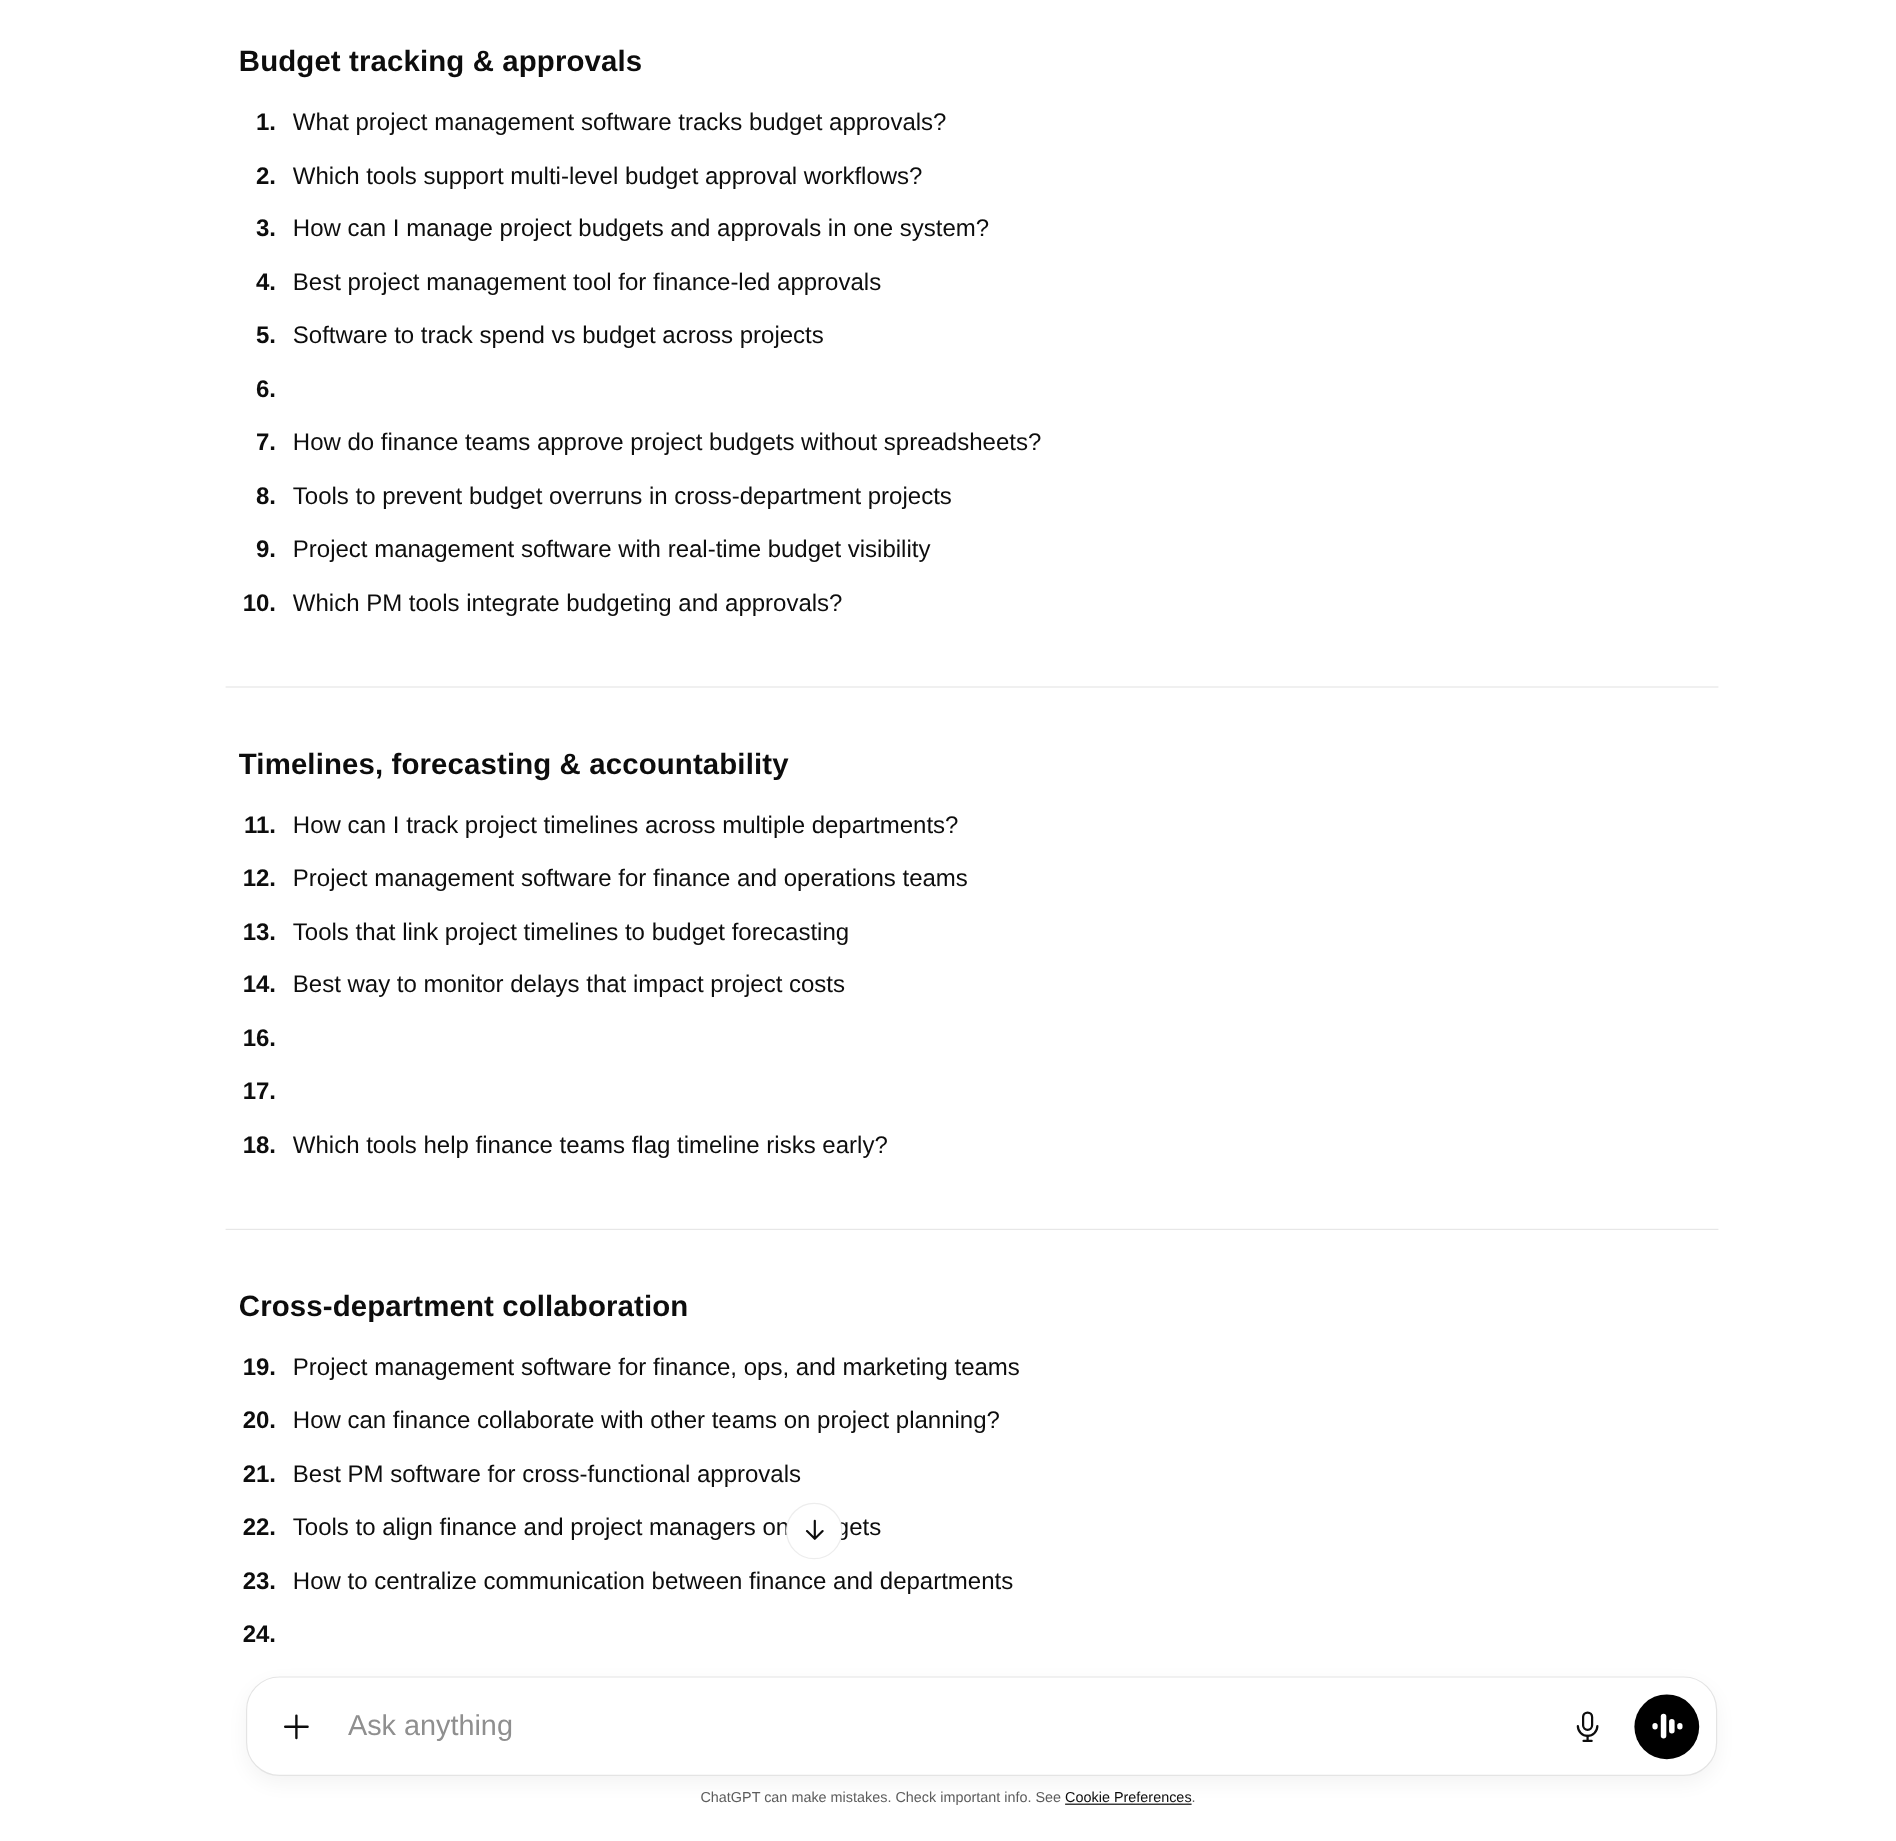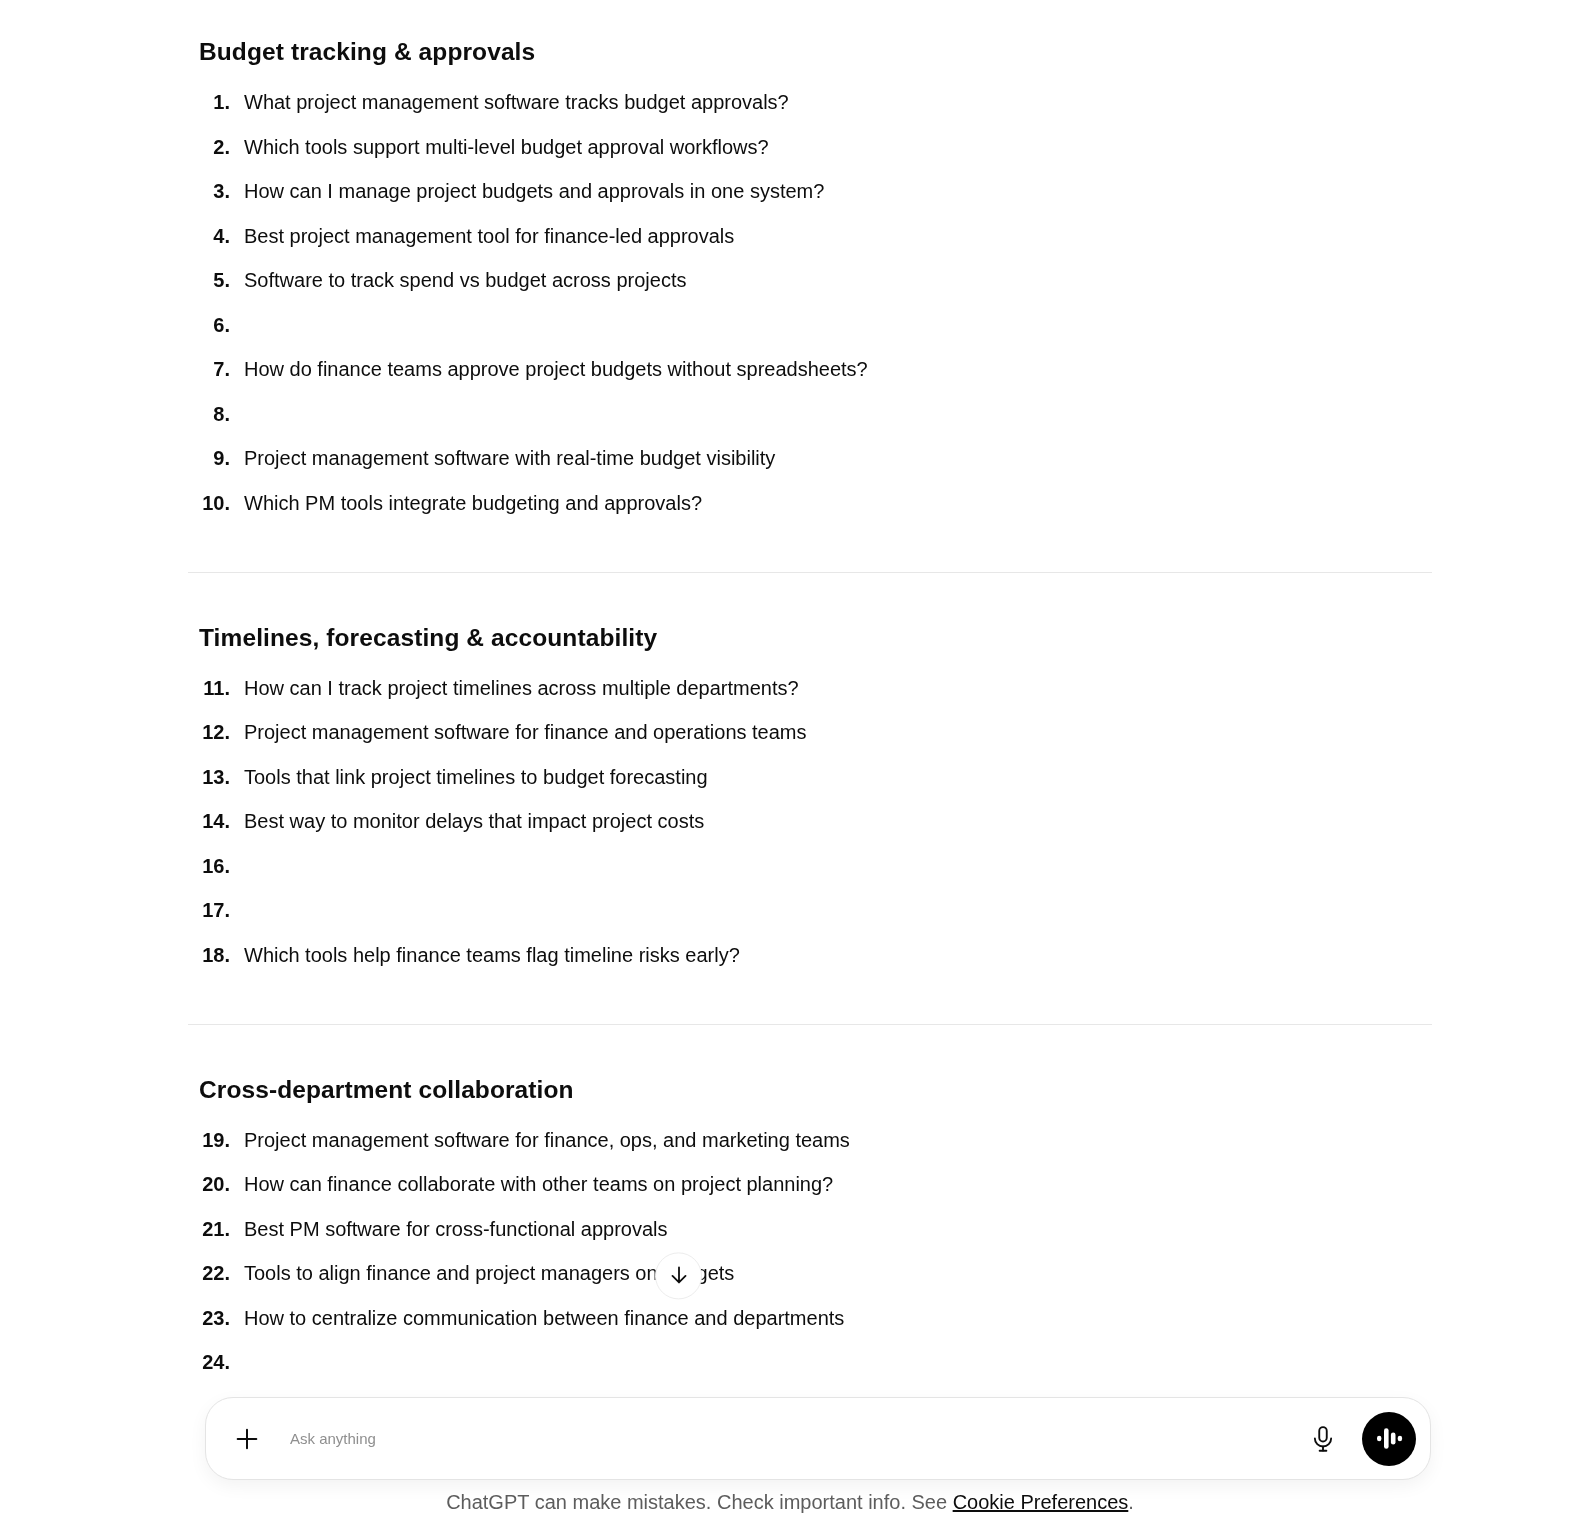--- a/index.html
+++ b/index.html
@@ -112,21 +112,21 @@
     align-items: center;
     justify-content: center;
     cursor: pointer;
   }
   .composer .plus-btn {
     width: 38px;
     height: 38px;
   }
   .composer .input-area {
     margin-left: 24px;
-    font-size: 15px;
+    font-size: 24px;
     color: #8f8f8f;
     flex: 1;
     cursor: text;
   }
   .composer .right-group {
     display: flex;
     align-items: center;
     gap: 20px;
   }
   .composer .mic-btn {
@@ -140,21 +140,21 @@
     background: #000000;
   }
 
   
   .footer {
     position: absolute;
     left: 0;
     top: 1491px;
     width: 100%;
     text-align: center;
-    font-size: 20px;
+    font-size: 12px;
     color: #5d5d5d;
   }
   .footer a {
     color: #0d0d0d;
     text-decoration: underline;
     cursor: pointer;
   }
 </style>
 </head>
 <body>
@@ -185,20 +185,21 @@
         </li>
         <li>
           <span class="num">6.</span>
         </li>
         <li>
           <span class="num">7.</span>
           <span class="txt">How do finance teams approve project budgets without spreadsheets?</span>
         </li>
         <li>
           <span class="num">8.</span>
+          <span class="txt">Tools to prevent budget overruns in cross-department projects</span>
         </li>
         <li>
           <span class="num">9.</span>
           <span class="txt">Project management software with real-time budget visibility</span>
         </li>
         <li>
           <span class="num">10.</span>
           <span class="txt">Which PM tools integrate budgeting and approvals?</span>
         </li>
       </ol>

